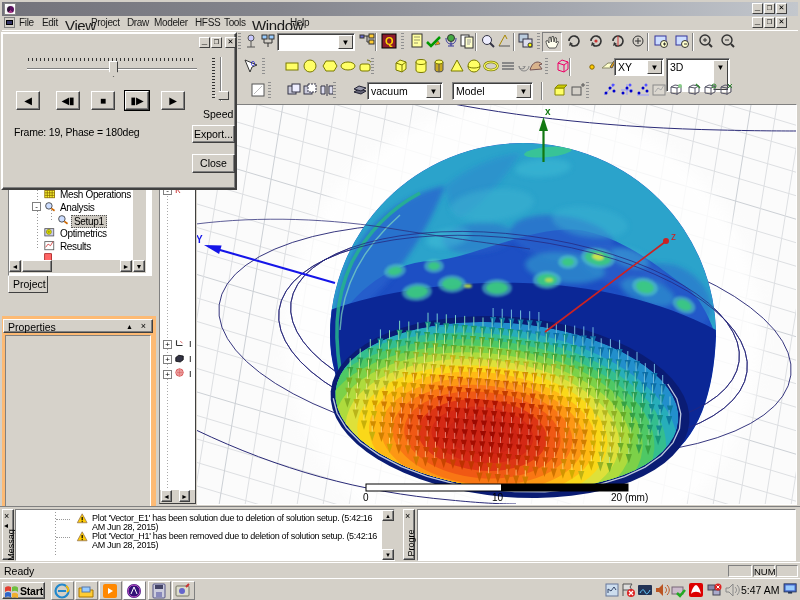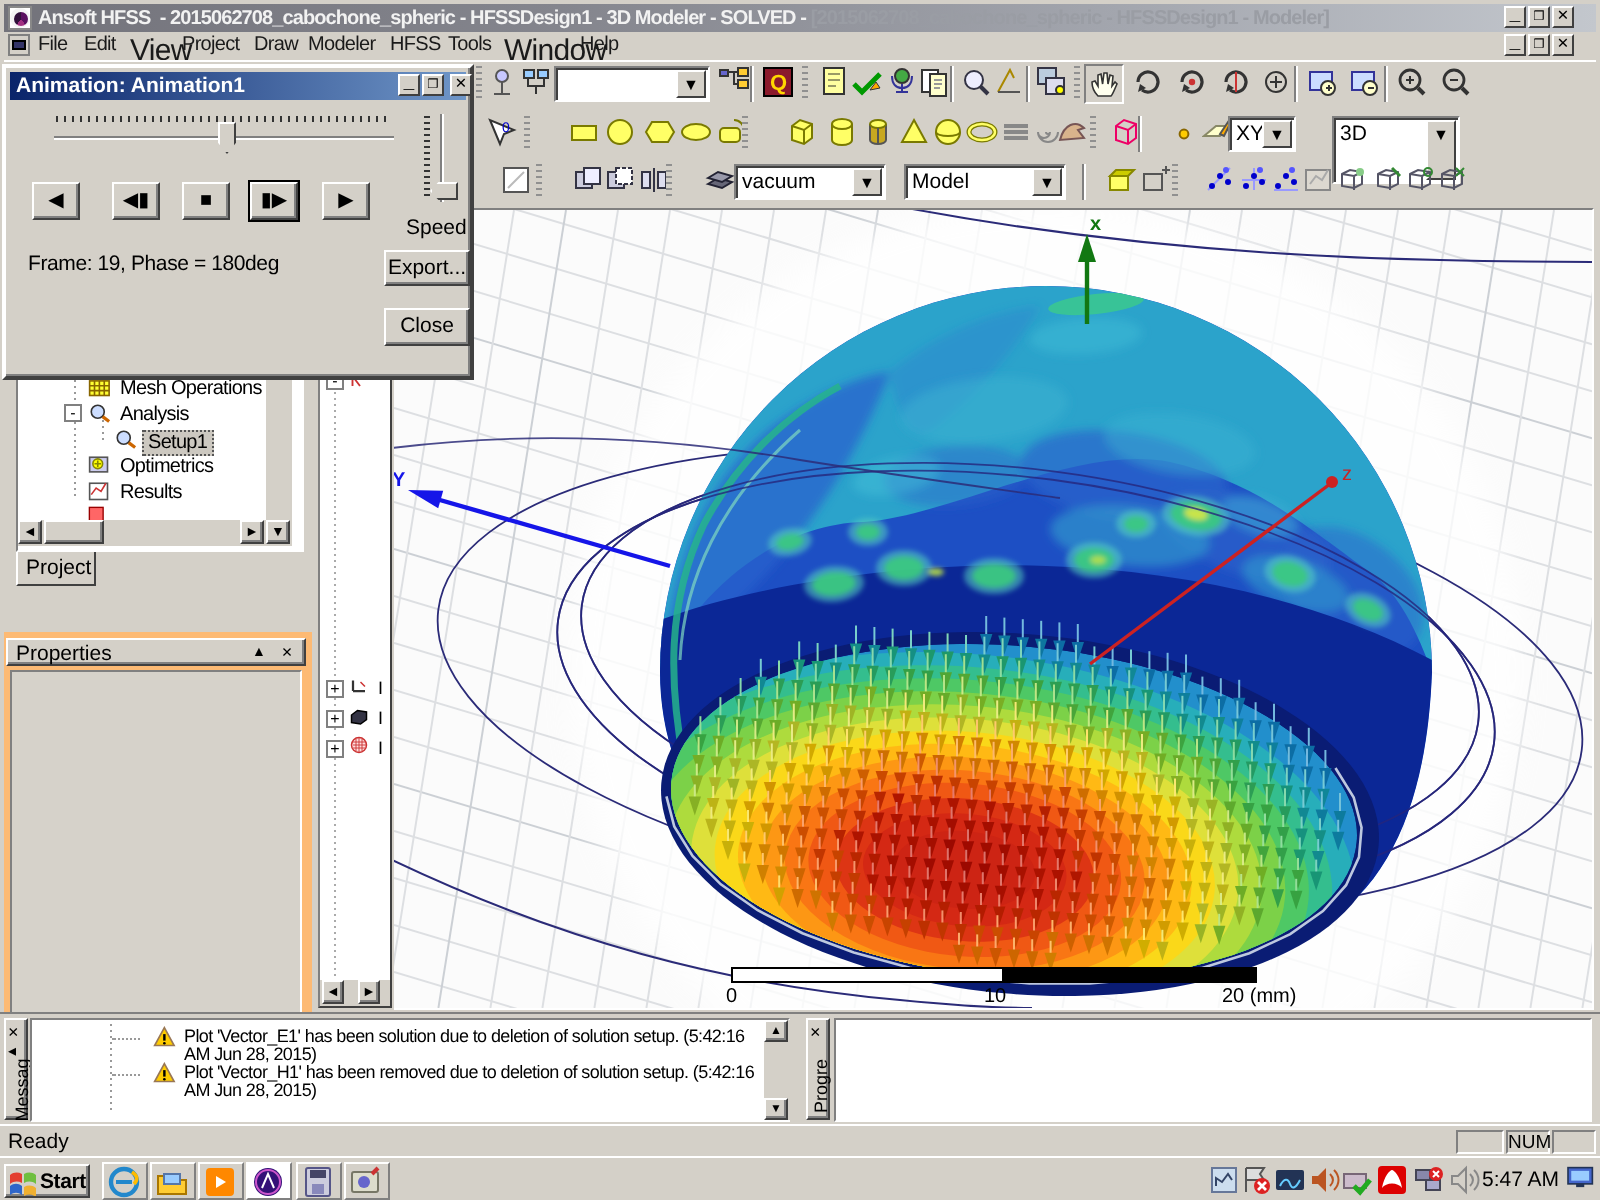--- a/index.html
+++ b/index.html
@@ -12,21 +12,20 @@
 .combo{background:#fff;border:1px solid;border-color:#808080 #fff #fff #808080;box-shadow:inset 1px 1px 0 #404040;}
 .cbtn{position:absolute;right:1px;top:1px;bottom:1px;width:15px;background:#d4d0c8;border:1px solid;border-color:#fff #404040 #404040 #fff;font-size:8px;line-height:14px;text-align:center;}
 svg{display:block;}
 </style></head><body>
 <div id="scr">
 <div class="ab" style="left:2px;top:2px;width:796px;height:14px;background:linear-gradient(90deg,#73737b 0%,#84858d 35%,#a3a6ae 70%,#c3c7cd 100%);"></div>
 <div class="ab" style="left:4px;top:3px;width:12px;height:12px;background:#fff;border:1px solid #888;">
       <div class="ab" style="left:0px;top:0px;width:10px;height:10px;border-radius:50%;background:#f4f4f4;"></div>
       <div class="ab" style="left:2px;top:2px;width:7px;height:7px;border-radius:50%;background:conic-gradient(#5a1060 0 40%,#a03080 40% 60%,#30103a 60% 100%);"></div>
     </div>
-<div class="ab" style="left:19px;top:3.5px;font-size:10px;font-weight:bold;color:#f2f2f2;letter-spacing:-0.45px;white-space:nowrap;">Ansoft HFSS&nbsp; - 2015062708_cabochone_spheric - HFSSDesign1 - 3D Modeler - SOLVED - <span style="color:#9a9da4;">[2015062708_cabochone_spheric - HFSSDesign1 - Modeler]</span></div>
 <div class="ab tbtn" style="left:752px;top:3px;width:11px;height:11px;">_</div>
 <div class="ab tbtn" style="left:764px;top:3px;width:11px;height:11px;">❐</div>
 <div class="ab tbtn" style="left:776px;top:3px;width:11px;height:11px;">✕</div>
 <div class="ab" style="left:2px;top:16px;width:796px;height:13px;background:#d4d0c8;"></div>
 <div class="ab" style="left:4px;top:17px;width:11px;height:11px;background:#d4d0c8;border:1px solid #808080;">
       <div class="ab" style="left:1px;top:2px;width:7px;height:5px;background:#336;border:1px solid #000;"></div>
     </div>
 <div class="ab" style="left:19px;top:17px;font-size:10px;letter-spacing:-0.35px;color:#1a1a1a;">File</div>
 <div class="ab" style="left:42px;top:17px;font-size:10px;letter-spacing:-0.35px;color:#1a1a1a;">Edit</div>
 <div class="ab" style="left:65px;top:17px;font-size:15px;letter-spacing:-0.35px;color:#1a1a1a;">View</div>
@@ -280,21 +279,21 @@
       <svg width="16" height="16" viewBox="0 0 16 16" xmlns="http://www.w3.org/2000/svg">
         <circle cx="8" cy="9" r="2.2" fill="#fc0" stroke="#860"></circle>
       </svg>
     </div>
 <div class="ab" style="left:601px;top:58px;width:16px;height:16px;">
       <svg width="16" height="16" viewBox="0 0 16 16" xmlns="http://www.w3.org/2000/svg">
         <path d="M1 10l6-5h8l-6 5z" fill="#ffc" stroke="#886"></path>
         <path d="M9 9l4-6 1 1-3 6z" fill="#fa0" stroke="#555"></path>
       </svg>
     </div>
-<div class="ab combo" style="left:614px;top:58px;width:34px;height:18px;">
+<div class="ab combo" style="left:614px;top:58px;width:50px;height:18px;">
       <div class="ab" style="left:3px;top:2px;font-size:10.5px;">XY</div>
       <div class="cbtn">▼</div>
     </div>
 <div class="ab combo" style="left:666px;top:58px;width:64px;height:34px;">
       <div class="ab" style="left:3px;top:2px;font-size:10.5px;">3D</div>
       <div class="cbtn">▼</div>
     </div>
 <div class="ab" style="left:250px;top:82px;width:16px;height:16px;">
       <svg width="16" height="16" viewBox="0 0 16 16" xmlns="http://www.w3.org/2000/svg">
         <rect x="2" y="2" width="12" height="12" fill="#fff" stroke="#555"></rect>
@@ -1655,23 +1654,20 @@
 </div>
 <div class="ab" style="left:2px;top:316px;width:154px;height:204px;background:#fdba74;">
 <div class="ab r" style="left:1px;top:3px;width:150px;height:14px;">
         <div class="ab" style="left:4px;top:1px;font-size:10.5px;">Properties</div>
         <div class="ab" style="right:18px;top:2px;width:9px;height:9px;font-size:7px;line-height:9px;text-align:center;">▲</div>
         <div class="ab" style="right:4px;top:2px;width:9px;height:9px;font-size:9px;line-height:9px;text-align:center;">×</div>
       </div>
 <div class="ab" style="left:3px;top:19px;width:146px;height:181px;border:1px solid;border-color:#808080 #fff #fff #808080;background:#d6d2ca;"></div>
 </div>
 <div class="ab r" style="left:1px;top:32px;width:236px;height:158px;border-width:2px;">
-<div class="ab" style="left:2px;top:2px;width:228px;height:14px;background:linear-gradient(90deg,#0a246a,#6f96c8);">
-        <div class="ab" style="left:3px;top:1px;font-size:10.5px;font-weight:bold;color:#fff;">Animation: Animation1</div>
-      </div>
 <div class="ab tbtn" style="left:196px;top:3px;width:11px;height:11px;">_</div>
 <div class="ab tbtn" style="left:208px;top:3px;width:11px;height:11px;">❐</div>
 <div class="ab tbtn" style="left:222px;top:3px;width:11px;height:11px;">✕</div>
 <div class="ab" style="left:25px;top:24px;width:1px;height:3px;background:#333;"></div>
       <div class="ab" style="left:29px;top:24px;width:1px;height:3px;background:#333;"></div>
       <div class="ab" style="left:33px;top:24px;width:1px;height:3px;background:#333;"></div>
       <div class="ab" style="left:37px;top:24px;width:1px;height:3px;background:#333;"></div>
       <div class="ab" style="left:41px;top:24px;width:1px;height:3px;background:#333;"></div>
       <div class="ab" style="left:45px;top:24px;width:1px;height:3px;background:#333;"></div>
       <div class="ab" style="left:49px;top:24px;width:1px;height:3px;background:#333;"></div>

